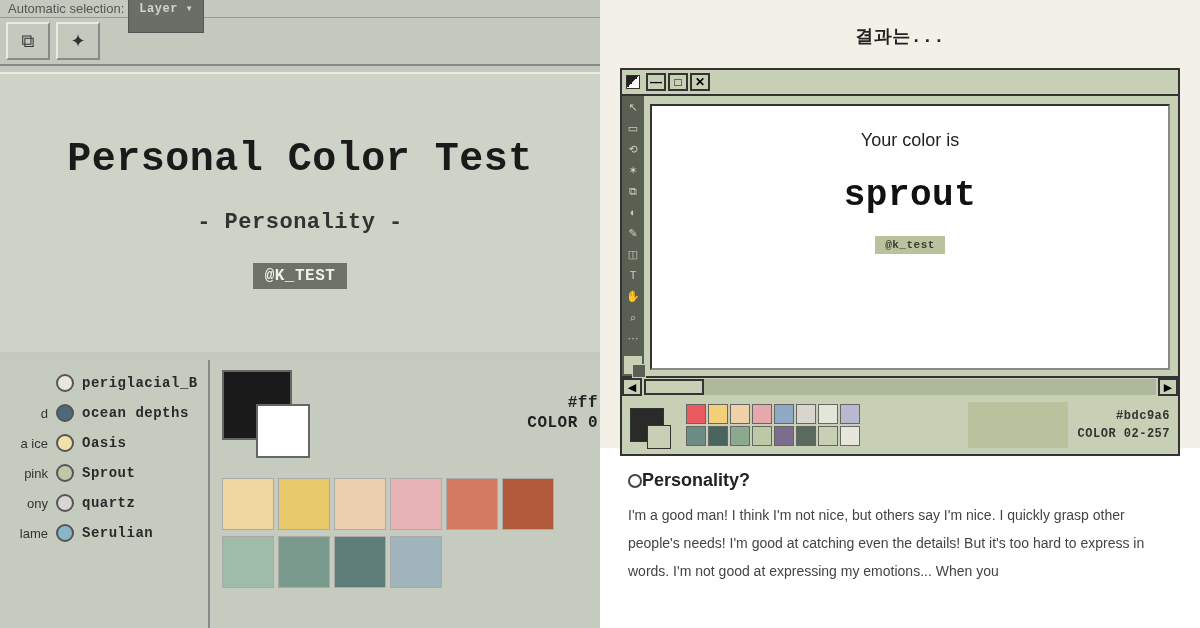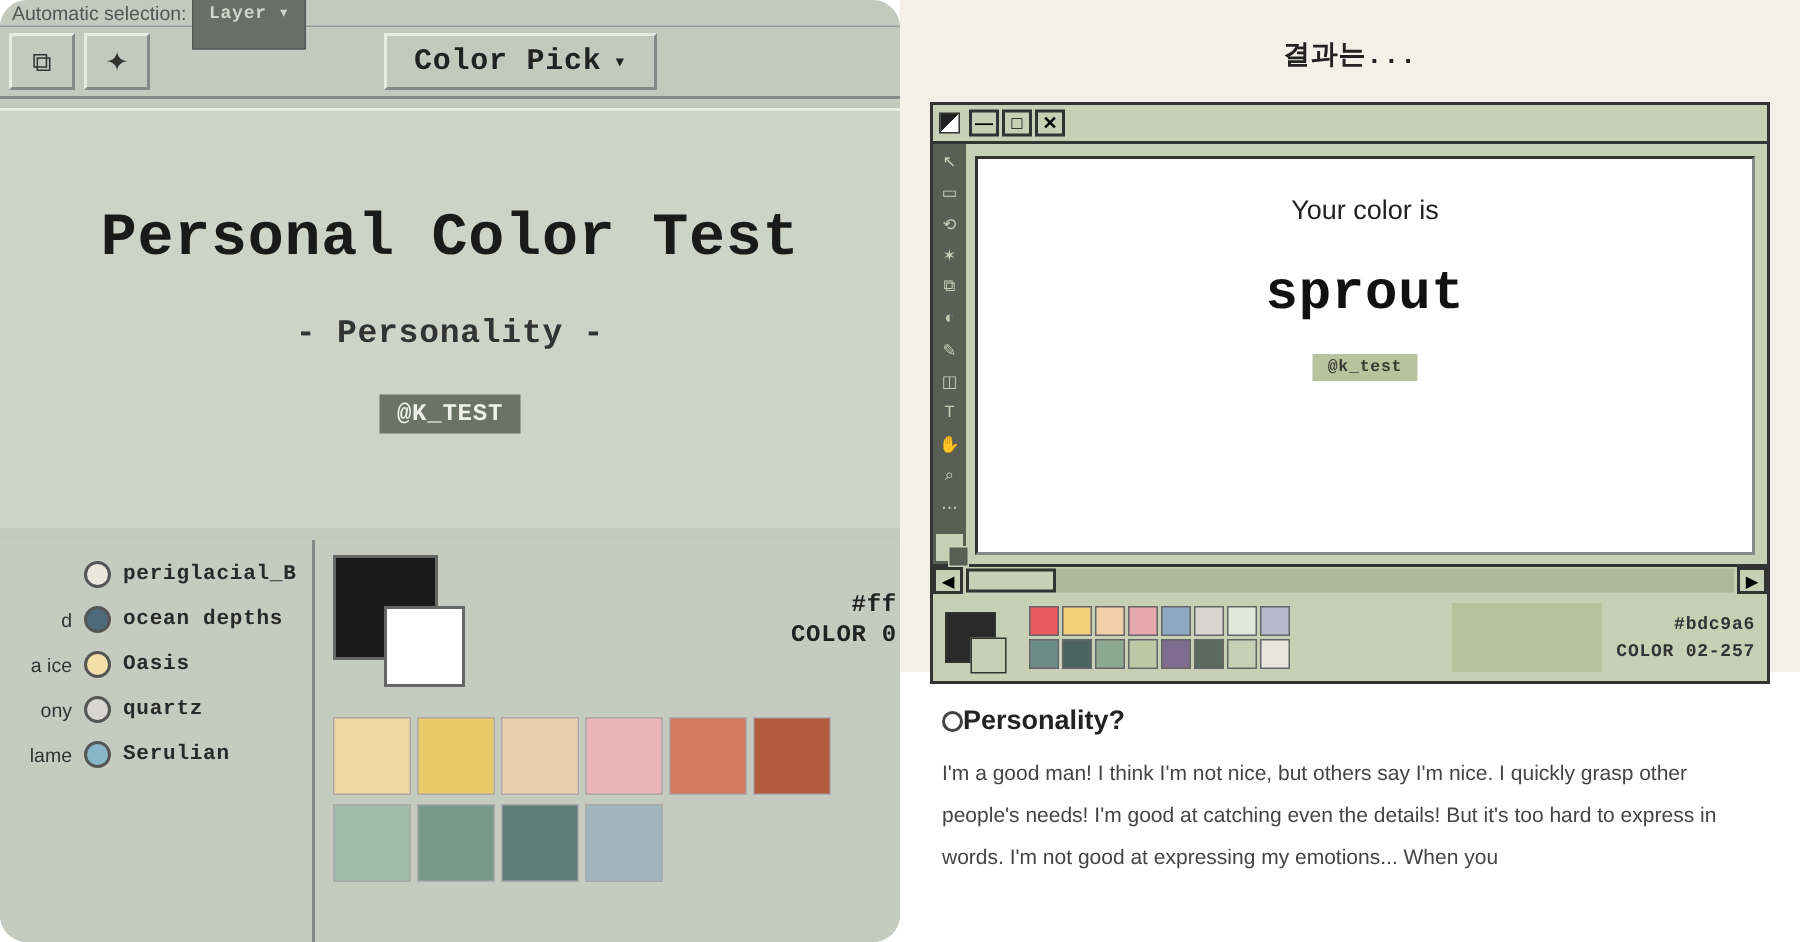--- a/index.html
+++ b/index.html
@@ -12,21 +12,20 @@
   }
   .pixel { font-family: 'Courier New', monospace; letter-spacing: 0.5px; font-weight: bold; }
 
   
   .left {
     width: 600px;
     height: 628px;
     background: #c4c9be;
     position: relative;
     overflow: hidden;
-    border-radius: 18px;
   }
   .topbar-row1 {
     height: 18px;
     padding-left: 8px;
     color: #555;
     font-size: 13px;
     display: flex;
     align-items: center;
     border-bottom: 1px solid #999;
   }
@@ -378,24 +377,20 @@
     <span>Automatic selection:</span>
     <span class="layer-drop pixel">Layer ▾</span>
   </div>
   <div class="topbar-row2">
     <div class="tool-btn">
       <span>⧉</span>
     </div>
     <div class="tool-btn">
       <span>✦</span>
     </div>
-    <div class="colorpick-btn pixel">
-      <span>Color Pick</span>
-      <span class="chev">▾</span>
-    </div>
   </div>
 
   <div class="main-canvas">
     <div class="pc-title pixel">Personal Color Test</div>
     <div class="pc-sub pixel">- Personality -</div>
     <div class="pc-tag pixel">@K_TEST</div>
   </div>
 
   <div class="left-scroll">
     <span>▲</span>
@@ -410,20 +405,25 @@
       </div>
       <div class="color-item">
         <span class="lead">d</span>
         <span class="sw" style="background:#4e6a7a"></span>
         <span class="pixel">ocean depths</span>
       </div>
       <div class="color-item">
         <span class="lead">a ice</span>
         <span class="sw" style="background:#f3dfa8"></span>
         <span class="pixel">Oasis</span>
+      </div>
+      <div class="color-item">
+        <span class="lead">pink</span>
+        <span class="sw" style="background:#bdc9a6"></span>
+        <span class="pixel">Sprout</span>
       </div>
       <div class="color-item">
         <span class="lead">ony</span>
         <span class="sw" style="background:#d8d6d4"></span>
         <span class="pixel">quartz</span>
       </div>
       <div class="color-item">
         <span class="lead">lame</span>
         <span class="sw" style="background:#89b5c9"></span>
         <span class="pixel">Serulian</span>

